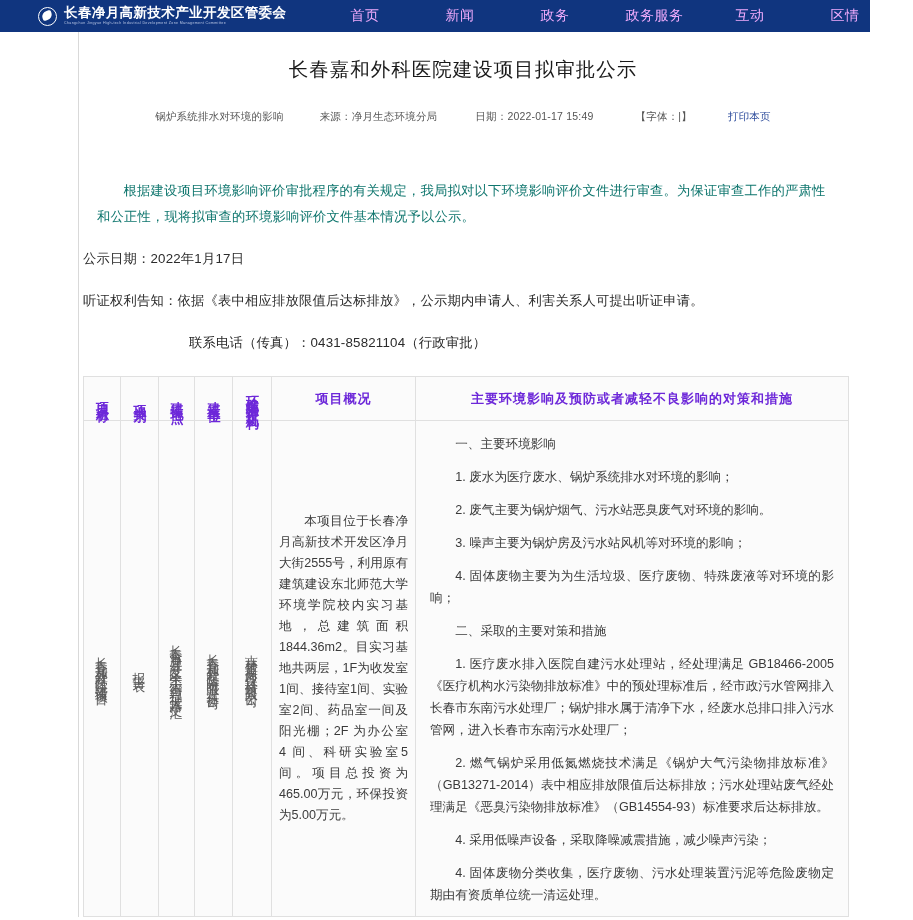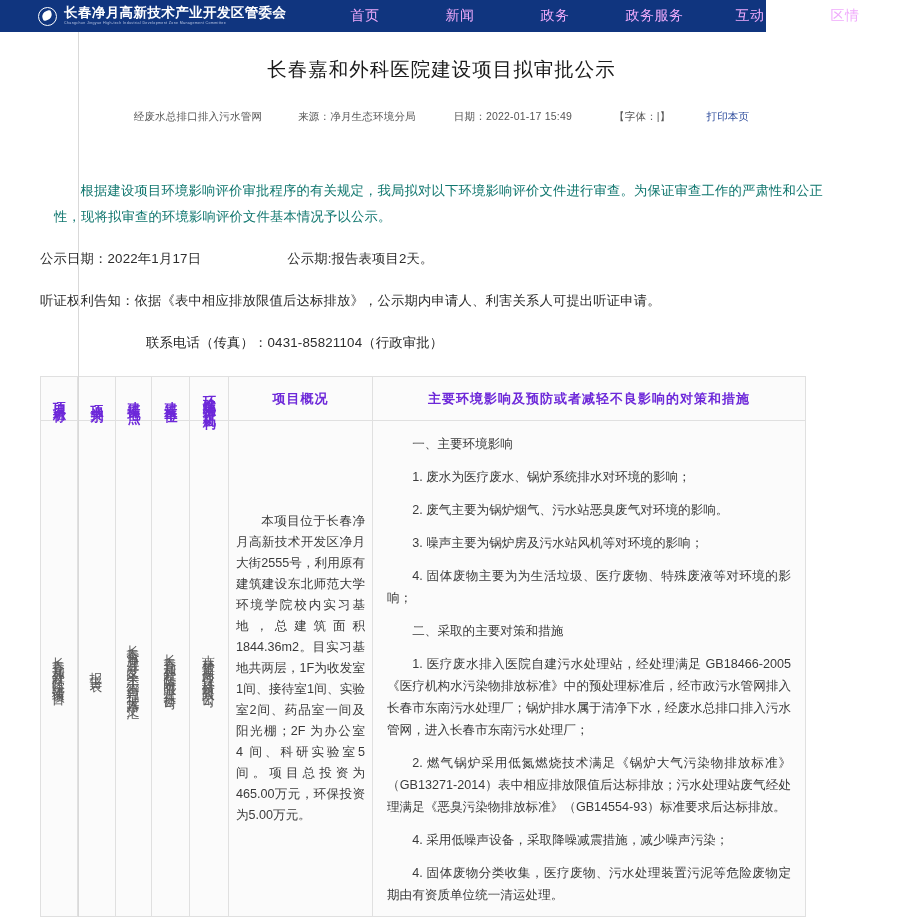--- a/index.html
+++ b/index.html
@@ -7,21 +7,21 @@
     margin: 0; padding: 0;
     width: 913px; height: 920px;
     background: #ffffff;
     font-family: "Liberation Sans", "DejaVu Sans", sans-serif;
     overflow: hidden;
   }
   #page { position: relative; width: 913px; height: 920px; background: #fff; }
 
   
   .topbar {
-    height: 32px; width: 766px;
+    height: 32px; width: 870px;
     background: #10357f;
     display: flex; align-items: center;
     position: relative;
   }
   .brand { display: flex; align-items: center; margin-left: 38px; }
   .brand-logo {
     width: 19px; height: 19px; border-radius: 50%;
     border: 1.6px solid #ffffff; position: relative; flex: none;
     margin-right: 7px;
   }
@@ -45,21 +45,21 @@
     color: #f0abfc; font-size: 14px; font-weight: normal;
     letter-spacing: 0.5px; white-space: nowrap; cursor: pointer;
     padding: 4px 2px;
   }
   .nav-item + .nav-item { margin-left: 0; }
 
   
   .wrap {
     position: relative;
     width: 913px;
-    padding-left: 40px; padding-right: 70px;
+    padding-left: 83px; padding-right: 70px;
   }
   .wrap::before {
     content: ""; position: absolute; left: 78px; top: 0; bottom: 0;
     width: 1px; background: #d9d9d9;
   }
 
   .doc-title {
     text-align: center; font-size: 19.5px; color: #1a1a1a;
     font-weight: normal; letter-spacing: 1px;
     margin: 0; padding: 22px 0 0 0; line-height: 30px;
@@ -154,35 +154,34 @@
       <div class="nav-item" style="margin-right:62px">互动</div>
       <div class="nav-item">区情</div>
     </div>
   </div>
 
   <div class="wrap">
 
     <h1 class="doc-title">长春嘉和外科医院建设项目拟审批公示</h1>
 
     <div class="meta">
-      <span class="m1">经废水总排口排入污水管网</span>
+      <span class="m1">锅炉系统排水对环境的影响</span>
       <span class="m2">来源：净月生态环境分局</span>
       <span class="m3">日期：2022-01-17 15:49</span>
       <span class="m4">【字体：|】</span>
       <span class="m5">打印本页</span>
     </div>
 
     <div class="body-text">
 
       <p class="para">根据建设项目环境影响评价审批程序的有关规定，我局拟对以下环境影响评价文件进行审查。为保证审查工作的严肃性和公正性，现将拟审查的环境影响评价文件基本情况予以公示。</p>
 
       <div class="infoline">
         <span class="a">公示日期：2022年1月17日</span>
         <span class="gap-wide"></span>
-        <span class="a">公示期:报告表项目2天。</span>
       </div>
 
       <div class="infoline">
         <span class="a">听证权利告知：依据《表中相应排放限值后达标排放》，公示期内申请人、利害关系人可提出听证申请。</span>
       </div>
 
       <div class="infoline">
         <span class="gap-wide2"></span>
         <span class="a">联系电话（传真）：0431-85821104（行政审批）</span>
       </div>

